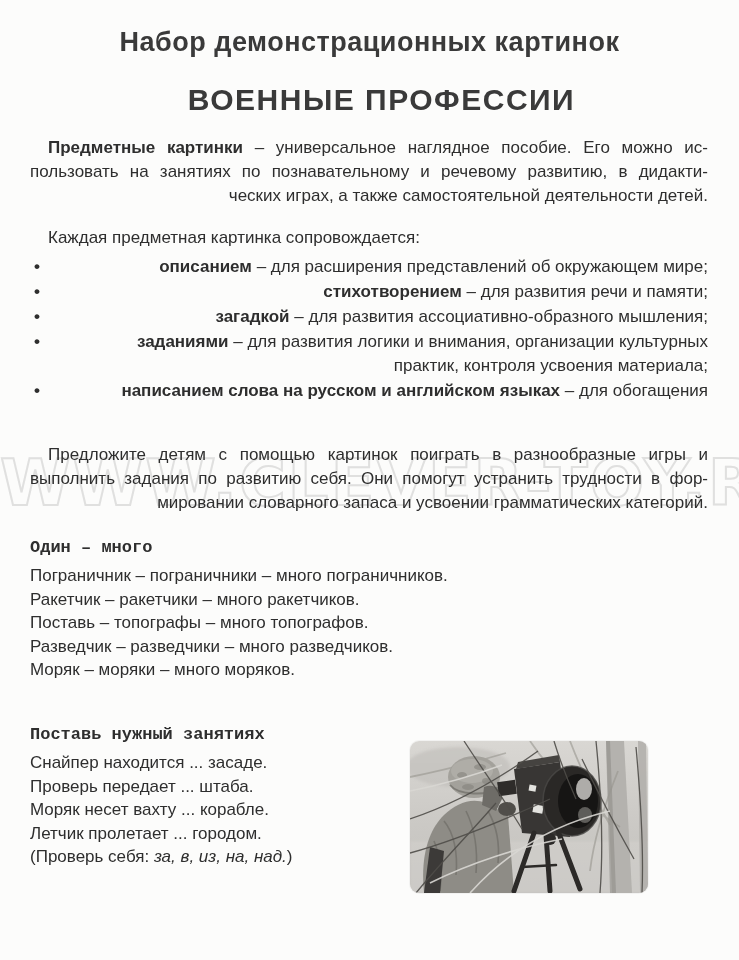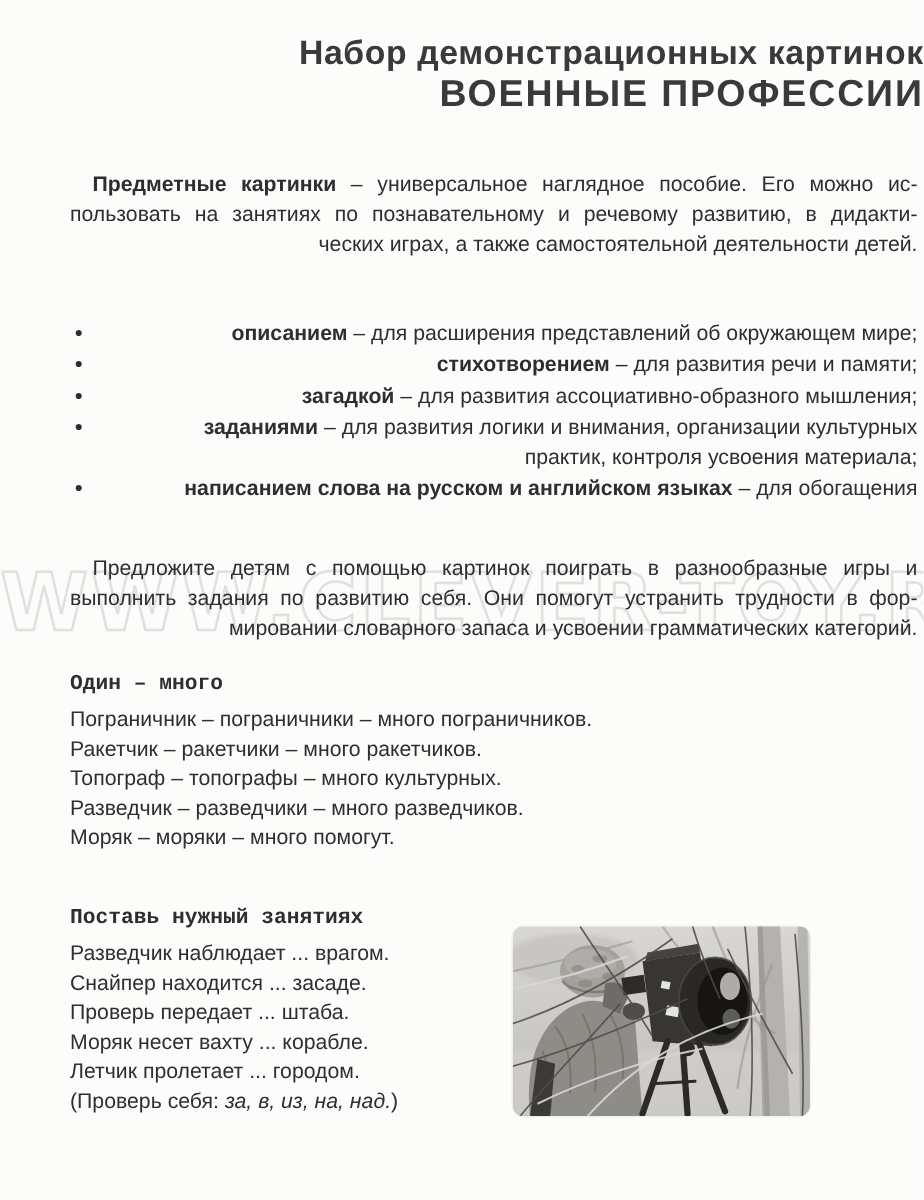--- a/index.html
+++ b/index.html
@@ -3,25 +3,25 @@
 <meta charset="utf-8">
 <style>
   html,body { margin:0; padding:0; background:#ffffff; }
   .page {
     position:relative; width:739px; height:960px;
     background:#fcfcfb; overflow:hidden;
     font-family:"Liberation Sans","DejaVu Sans",sans-serif;
     color:#2e2e2e;
   }
   
-  .titleblock { position:absolute; top:26px; left:0; width:739px; text-align:right; color:#3a3a3a; z-index:2; }
+  .titleblock { position:absolute; top:26px; left:0; width:739px; text-align:center; color:#3a3a3a; z-index:2; }
   .title1 { font-size:27px; font-weight:bold; letter-spacing:0.5px; line-height:32px; }
-  .title2 { font-size:30px; font-weight:bold; letter-spacing:1.5px; line-height:36px; margin-top:0;padding-left:24px; }
-  
-  .col { position:absolute; left:30px; width:678px; font-size:17px; line-height:24px; z-index:2;margin-left:26px; }
+  .title2 { font-size:30px; font-weight:bold; letter-spacing:1.5px; line-height:36px; margin-top:24px;padding-left:24px; }
+  
+  .col { position:absolute; left:30px; width:678px; font-size:17px; line-height:24px; z-index:2; }
   .jline { text-align:justify; text-align-last:justify; }
   .lline { text-align:right; }
   .indent { text-indent:18px; }
   b { font-weight:bold; }
   
   .bullet { position:relative; padding-left:17px; margin-bottom:1px; }
   .bullet .mark { position:absolute; left:4px; top:0; font-weight:bold; }
   
   .secheading { font-weight:bold; font-size:17px; margin-bottom:4px;font-family:Liberation Mono, monospace; }
   .list { line-height:23.5px; }
@@ -56,20 +56,21 @@
     <div class="title1">Набор демонстрационных картинок</div>
     <div class="title2">ВОЕННЫЕ ПРОФЕССИИ</div>
   </div>
 
   <div class="col" style="top:136px;">
     <div class="jline indent"><b>Предметные картинки</b><span> – универсальное наглядное пособие. Его можно ис-</span></div>
     <div class="jline">пользовать на занятиях по познавательному и речевому развитию, в дидакти-</div>
     <div class="lline">ческих играх, а также самостоятельной деятельности детей.</div>
   </div>
 
+  <div class="col indent" style="top:226px;">Каждая предметная картинка сопровождается:</div>
 
   <div class="col" style="top:255px;">
     <div class="bullet">
       <span class="mark">•</span>
       <div class="lline"><b>описанием</b><span> – для расширения представлений об окружающем мире;</span></div>
     </div>
     <div class="bullet">
       <span class="mark">•</span>
       <div class="lline"><b>стихотворением</b><span> – для развития речи и памяти;</span></div>
     </div>
@@ -92,30 +93,29 @@
     <div class="jline indent">Предложите детям с помощью картинок поиграть в разнообразные игры и</div>
     <div class="jline">выполнить задания по развитию себя. Они помогут устранить трудности в фор-</div>
     <div class="lline">мировании словарного запаса и усвоении грамматических категорий.</div>
   </div>
 
   <div class="col" style="top:536px;">
     <div class="secheading">Один – много</div>
     <div class="list">
       <div>Пограничник – пограничники – много пограничников.</div>
       <div>Ракетчик – ракетчики – много ракетчиков.</div>
-      <div>Топограф – топографы – много культурных.</div>
+      <div>Поставь – топографы – много топографов.</div>
       <div>Разведчик – разведчики – много разведчиков.</div>
-      <div>Моряк – моряки – много помогут.</div>
+      <div>Моряк – моряки – много моряков.</div>
     </div>
   </div>
 
   <div class="col prepcol" style="top:723px;">
     <div class="secheading">Поставь нужный занятиях</div>
     <div class="list">
-      <div>Разведчик наблюдает ... врагом.</div>
       <div>Снайпер находится ... засаде.</div>
       <div>Проверь передает ... штаба.</div>
       <div>Моряк несет вахту ... корабле.</div>
       <div>Летчик пролетает ... городом.</div>
       <div class="checkline"><span>(Проверь себя: </span><i>за, в, из, на, над.</i><span>)</span></div>
     </div>
   </div>
 
   <div class="photo">
     <svg width="238" height="152" viewBox="0 0 238 152" xmlns="http://www.w3.org/2000/svg">

